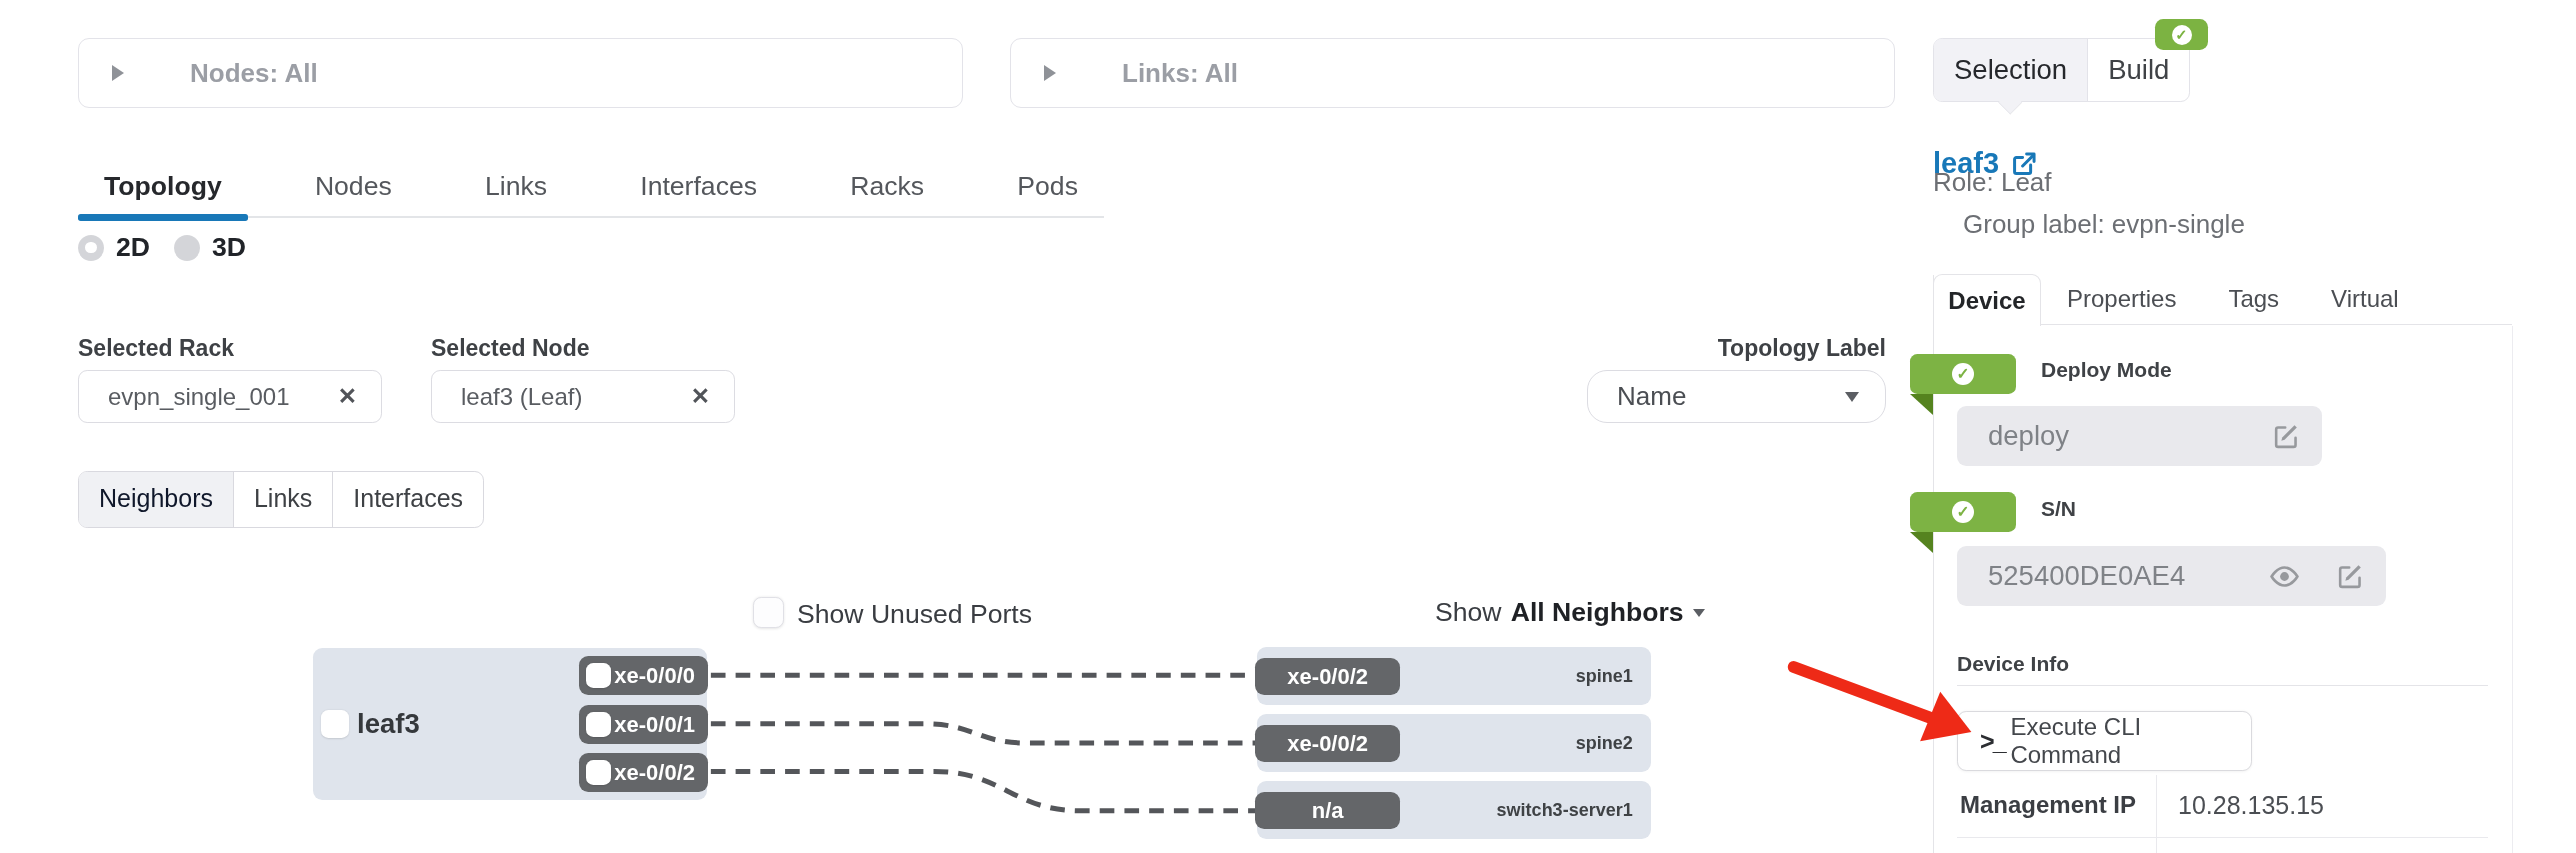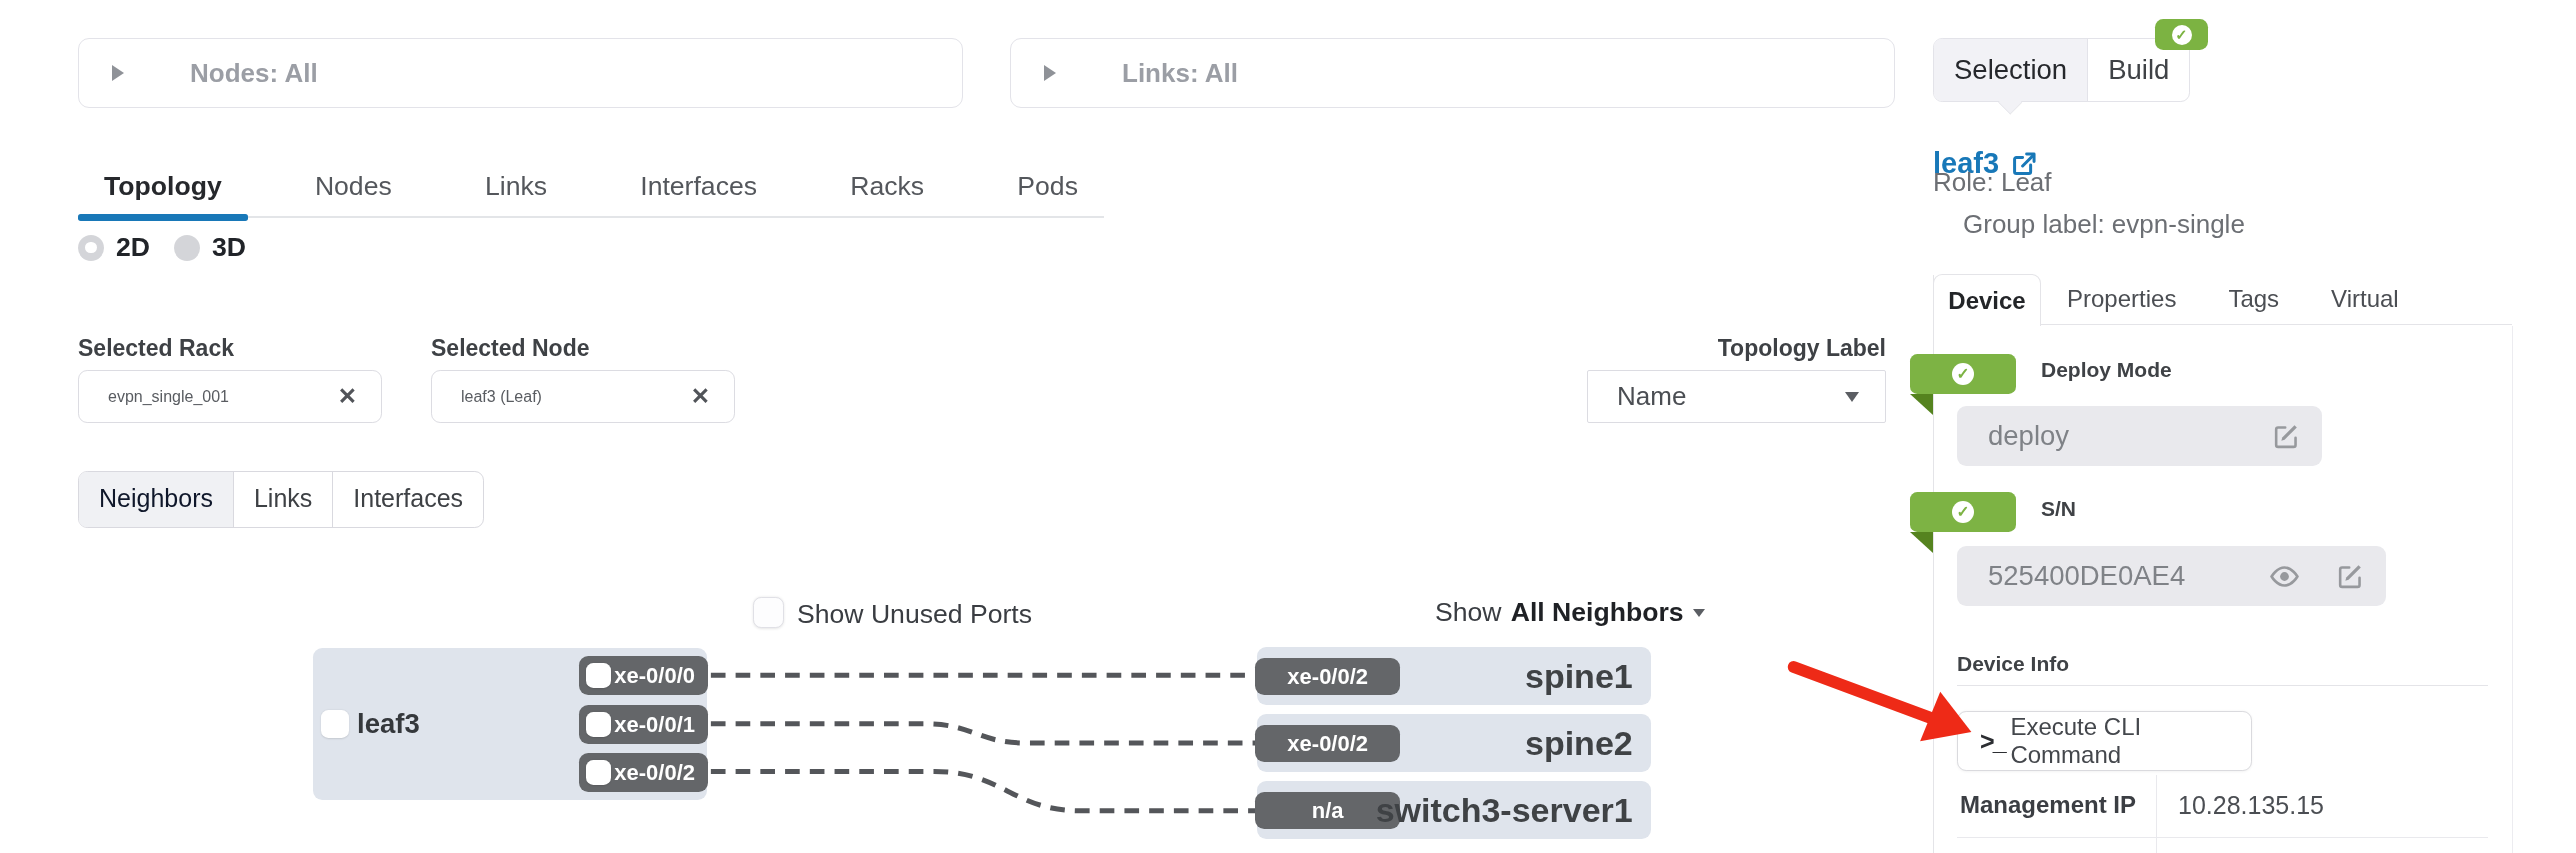--- a/index.html
+++ b/index.html
@@ -20,23 +20,23 @@
 
   
   .radio-row { left:78px; top:231px; display:flex; align-items:center; height:33px; }
   .radio { width:26px; height:26px; border-radius:50%; background:#d4d5d9; position:relative; }
   .radio.selected::after { content:''; position:absolute; inset:7.3px; border-radius:50%; background:#fff; }
   .radio-label { font-size:26.6px; font-weight:bold; color:#212429; margin:0 24px 0 12px; }
 
   
   .field-label { font-size:23px; font-weight:bold; color:#3e4145; }
   .chip-input { top:370px; height:53px; border:1.8px solid #dcdce2; border-radius:9.2px; background:#fff; display:flex; align-items:center; justify-content:space-between; padding:0 24px 0 29px; }
-  .chip-text { font-size:16px; color:#595c61; }
+  .chip-text { font-size:24px; color:#595c61; }
   .chip-x { font-size:23px; font-weight:bold; color:#515459; cursor:pointer; }
-  .select-box { top:370px; height:53px; border:1.8px solid #dcdce2; border-radius:2px; background:#fff; display:flex; align-items:center; justify-content:space-between; padding:0 26px 0 29px; cursor:pointer; }
+  .select-box { top:370px; height:53px; border:1.8px solid #dcdce2; border-radius:20px; background:#fff; display:flex; align-items:center; justify-content:space-between; padding:0 26px 0 29px; cursor:pointer; }
   .select-text { font-size:26px; color:#4b4e53; }
   .caret-down { width:0; height:0; border-top:10px solid #5b5e63; border-left:7.3px solid transparent; border-right:7.3px solid transparent; }
 
   
   .segmented { left:78px; top:471px; height:57px; display:flex; border:1.8px solid #d9d9df; border-radius:9.2px; background:#fff; }
   .segment { padding:0 20px; line-height:53px; font-size:25px; color:#3e4145; border-right:1.8px solid #d9d9df; cursor:pointer; }
   .segment:last-child { border-right:none; }
   .segment.active { background:#f0f1f4; color:#0f172a; border-radius:7.3px 0 0 7.3px; }
 
   
@@ -49,21 +49,21 @@
   
   .node-box { background:#dfe4ec; border-radius:9.2px; }
   .leaf-box { left:313px; top:648px; width:394px; height:152px; }
   .mini-check { background:#fff; border-radius:7.3px; box-shadow:0 0.9px 1.8px rgba(0,0,0,.12); }
   .leaf-name { left:44px; top:0; height:152px; display:flex; align-items:center; font-size:27.5px; font-weight:bold; color:#35383c; }
   .port-pill { left:266px; width:129px; height:39px; background:#646669; border-radius:9.2px; display:flex; align-items:center; justify-content:space-between; padding:0 13px 0 7.3px; }
   .port-pill .mini-check { width:25px; height:25px; }
   .pill-text { color:#fff; font-size:22px; font-weight:bold; }
   .nbr-box { left:1257px; width:394px; height:58px; }
   .nbr-pill { left:-1.8px; top:11px; width:145px; height:37px; background:#646669; border-radius:9.2px; display:flex; align-items:center; justify-content:center; }
-  .nbr-name { right:18.3px; top:0; height:58px; display:flex; align-items:center; font-size:34px; font-weight:bold; color:#3f4245; }
+  .nbr-name { right:18.3px; top:0; height:58px; display:flex; align-items:center; font-size:18px; font-weight:bold; color:#3f4245; }
 
   
   .sb-group { left:1933px; top:38px; height:64px; display:flex; border:1.8px solid #e3e3e9; border-radius:9.2px; background:#fff; }
   .sb-tab { padding:0 20px; display:flex; align-items:center; font-size:27.5px; color:#3f4246; cursor:pointer; }
   .sb-tab.active { background:#f2f2f6; color:#26282c; border-right:1.8px solid #e3e3e9; border-radius:7.3px 0 0 7.3px; position:relative; }
   .sb-notch { position:absolute; left:50%; bottom:-9.2px; width:16.5px; height:16.5px; margin-left:-8.2px; background:#f2f2f6; transform:rotate(45deg); border-right:1.8px solid #e7e7eb; border-bottom:1.8px solid #e7e7eb; }
   .badge { left:2155px; top:19px; width:53px; height:31px; background:#7cb342; border-radius:8.2px; display:flex; align-items:center; justify-content:center; z-index:3; }
   .check-circle { width:20px; height:20px; border-radius:50%; background:#fff; color:#7cb342; font-size:14.7px; font-weight:bold; display:flex; align-items:center; justify-content:center; }
   .panel-title { left:1933px; top:147px; display:flex; align-items:center; font-size:29px; font-weight:bold; color:#1878b8; cursor:pointer; }
   .panel-sub { left:1933px; font-size:26px; color:#6c6f74; }

